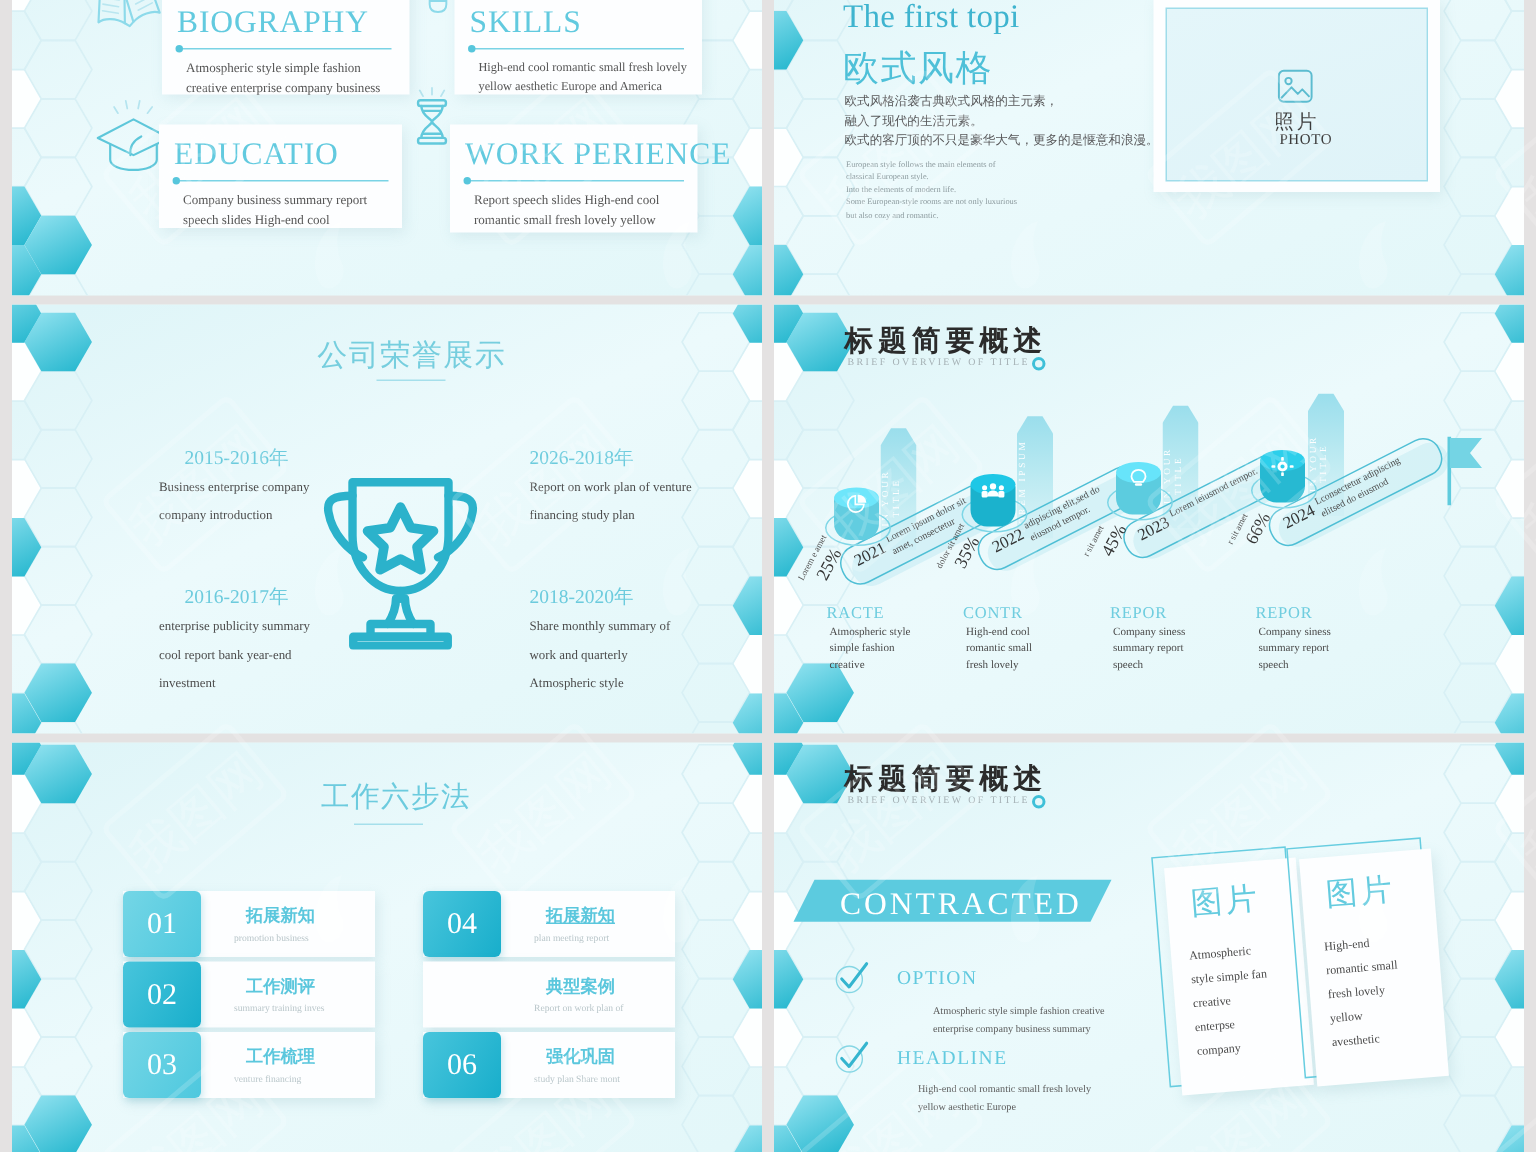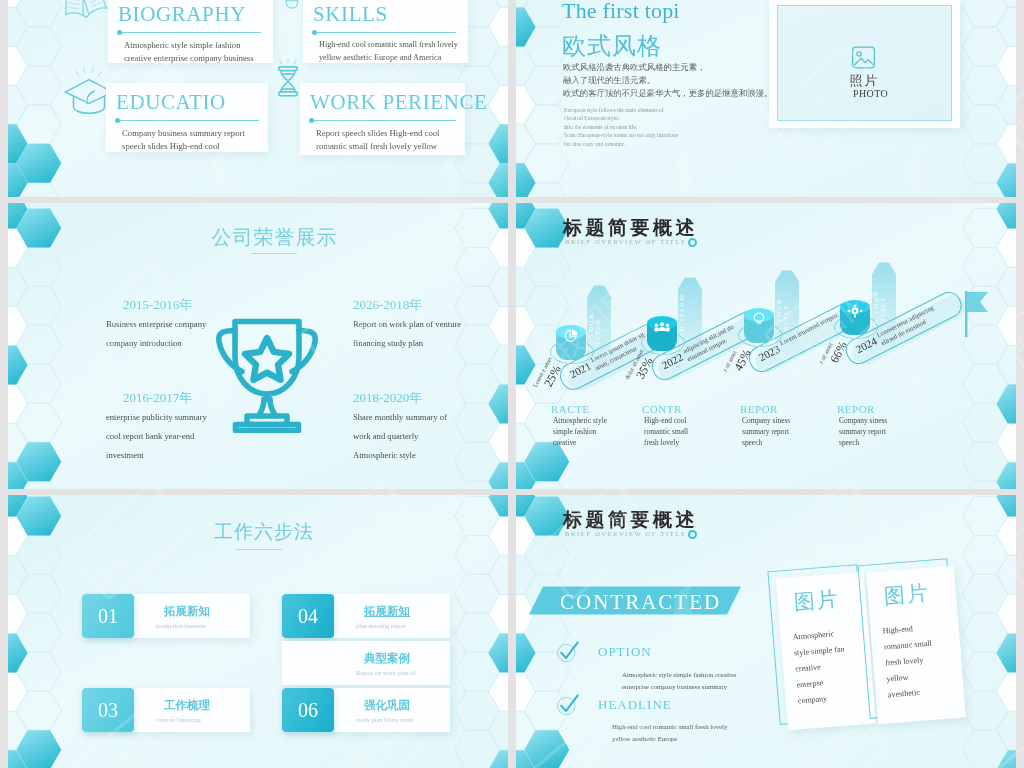--- a/index.html
+++ b/index.html
@@ -557,20 +557,25 @@
       </svg>
       <div class="ly">
   <div style="position:absolute;left:0;right:0;top:27px;text-align:center;font-family:'Liberation Serif',serif;
        color:#6ccbde;font-size:19px;letter-spacing:1px;line-height:1;padding-left:12px;">工作六步法</div>
   <div style="position:absolute;left:228px;top:54px;width:46px;height:1.1px;background:#a5dfeb;"></div>
   <div class="stepbar" style="left:74px;top:99px;width:168px;">
     <div class="stepnum" style="background:linear-gradient(120deg,#74d6e6,#4ec8de);">01</div>
     <div class="stepcn" style="position:absolute;left:82px;top:12px;">拓展新知</div>
     <div class="stepen" style="position:absolute;left:74px;top:29px;">promotion business</div>
   </div>
+  <div class="stepbar" style="left:74px;top:146px;width:168px;">
+    <div class="stepnum" style="background:linear-gradient(120deg,#48c5dc,#18aecb);">02</div>
+    <div class="stepcn" style="position:absolute;left:82px;top:12px;">工作测评</div>
+    <div class="stepen" style="position:absolute;left:74px;top:29px;">summary training inves</div>
+  </div>
   <div class="stepbar" style="left:74px;top:193px;width:168px;">
     <div class="stepnum" style="background:linear-gradient(120deg,#74d6e6,#4ec8de);">03</div>
     <div class="stepcn" style="position:absolute;left:82px;top:12px;">工作梳理</div>
     <div class="stepen" style="position:absolute;left:74px;top:29px;">venture financing</div>
   </div>
   <div class="stepbar" style="left:274px;top:99px;width:168px;">
     <div class="stepnum" style="background:linear-gradient(120deg,#48c5dc,#18aecb);">04</div>
     <div class="stepcn" style="position:absolute;left:82px;top:12px;text-decoration:underline;">拓展新知</div>
     <div class="stepen" style="position:absolute;left:74px;top:29px;">plan meeting report</div>
   </div>

